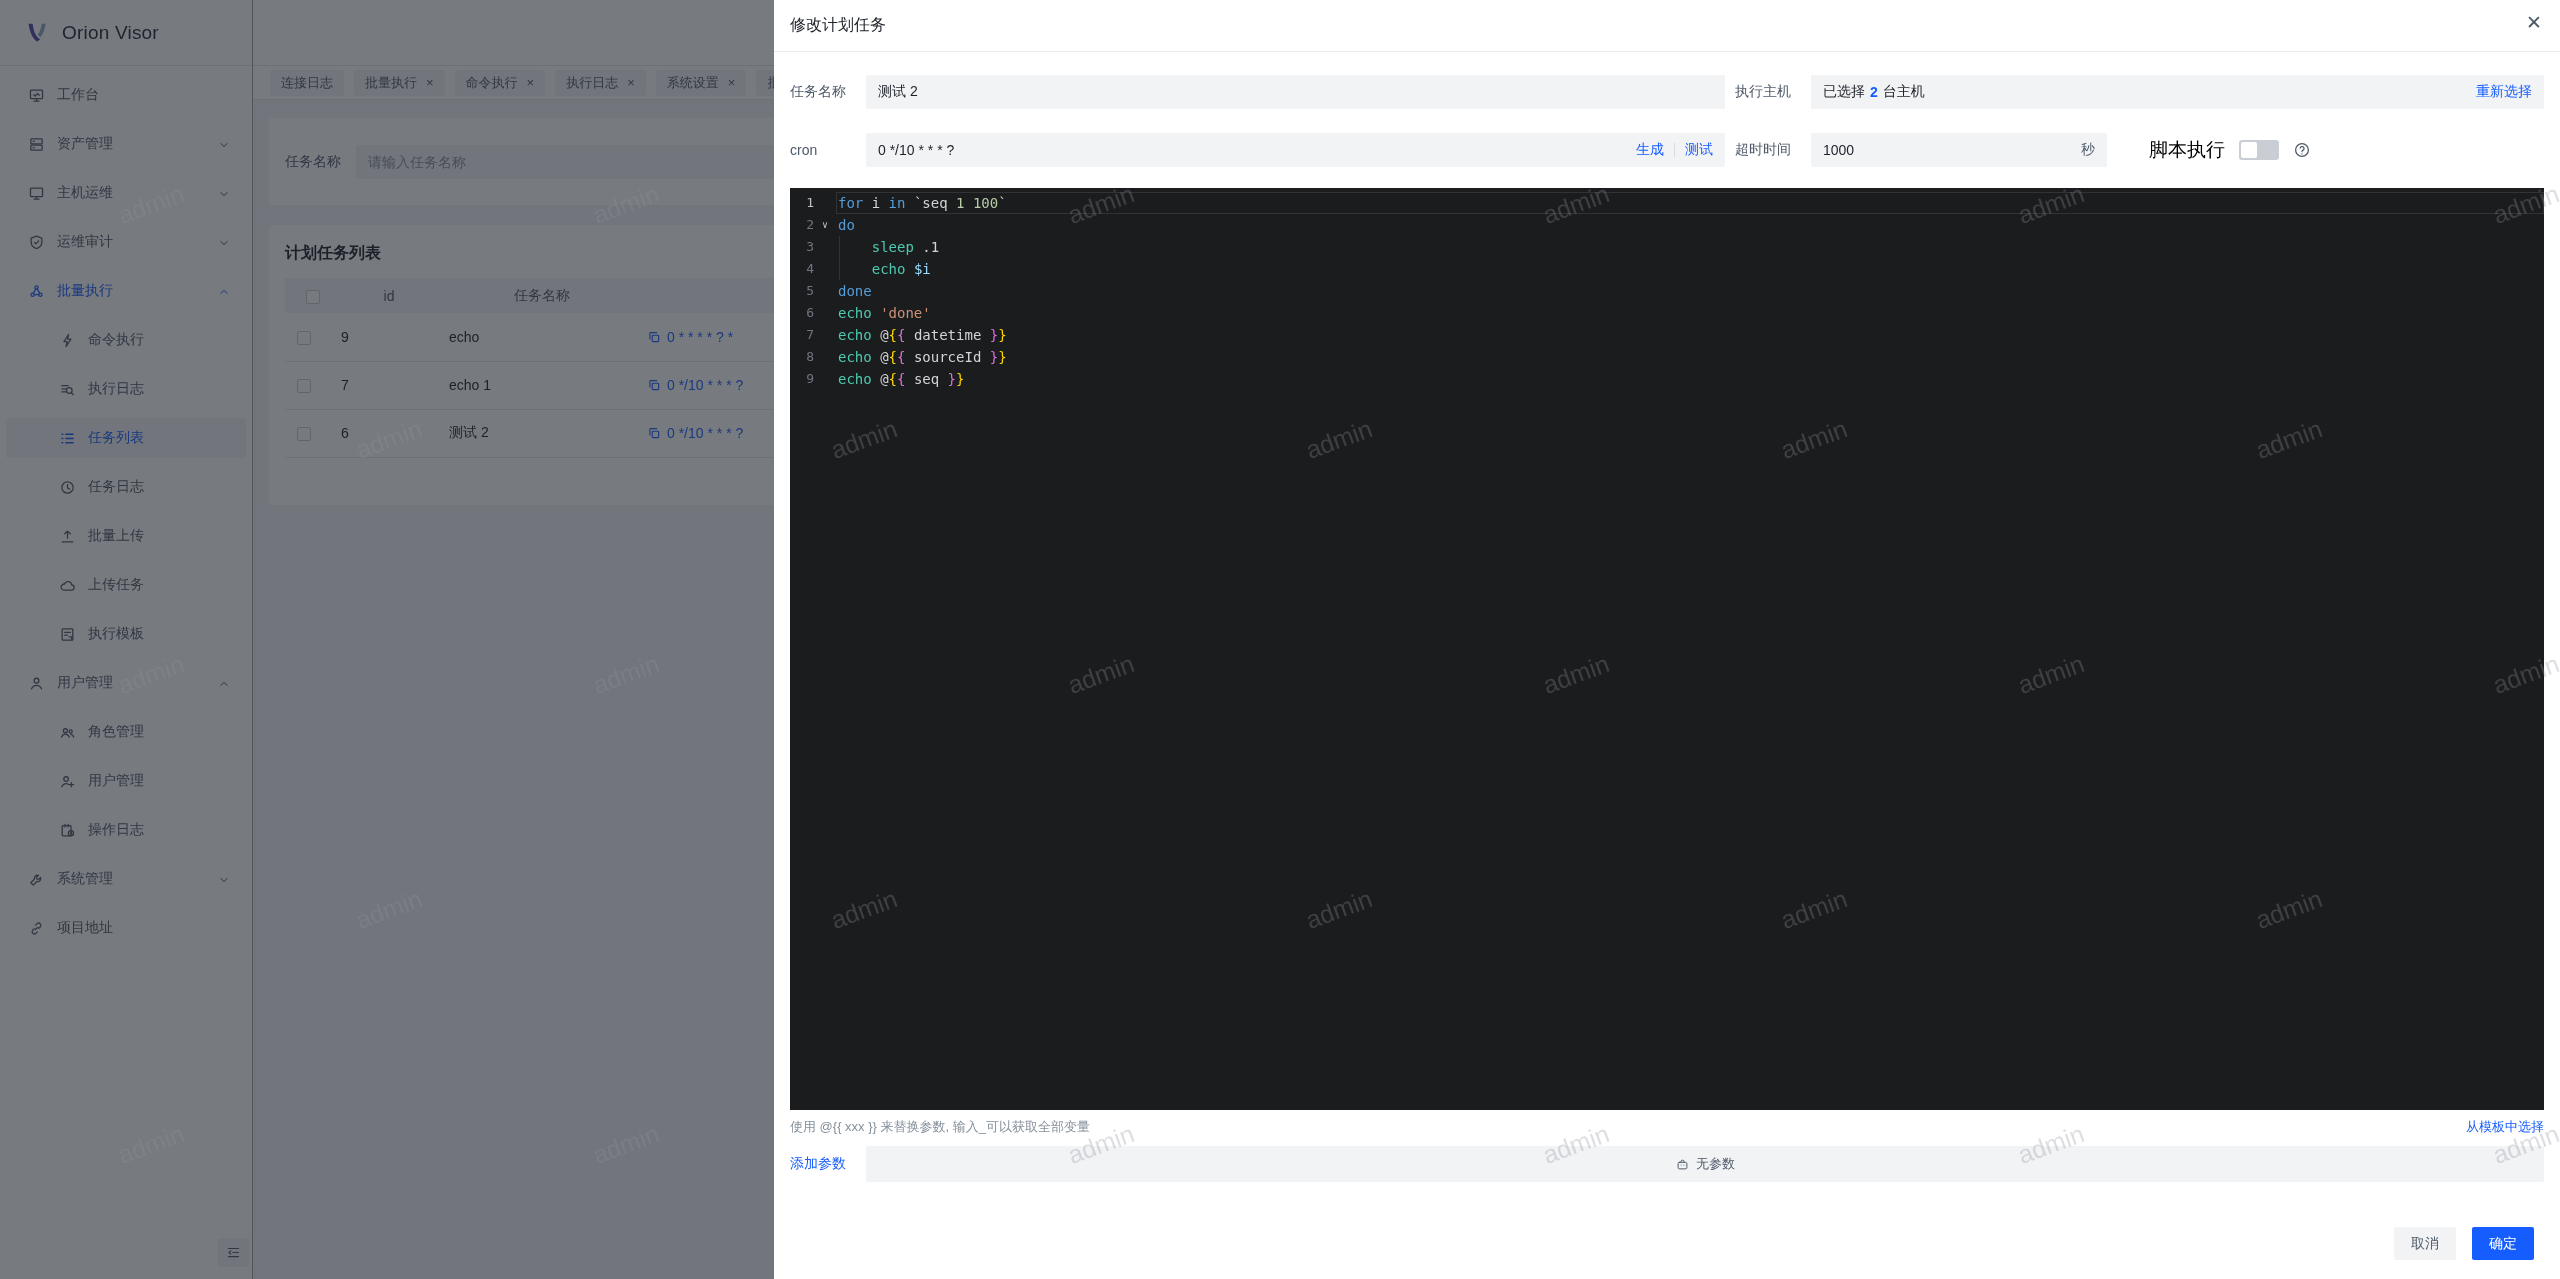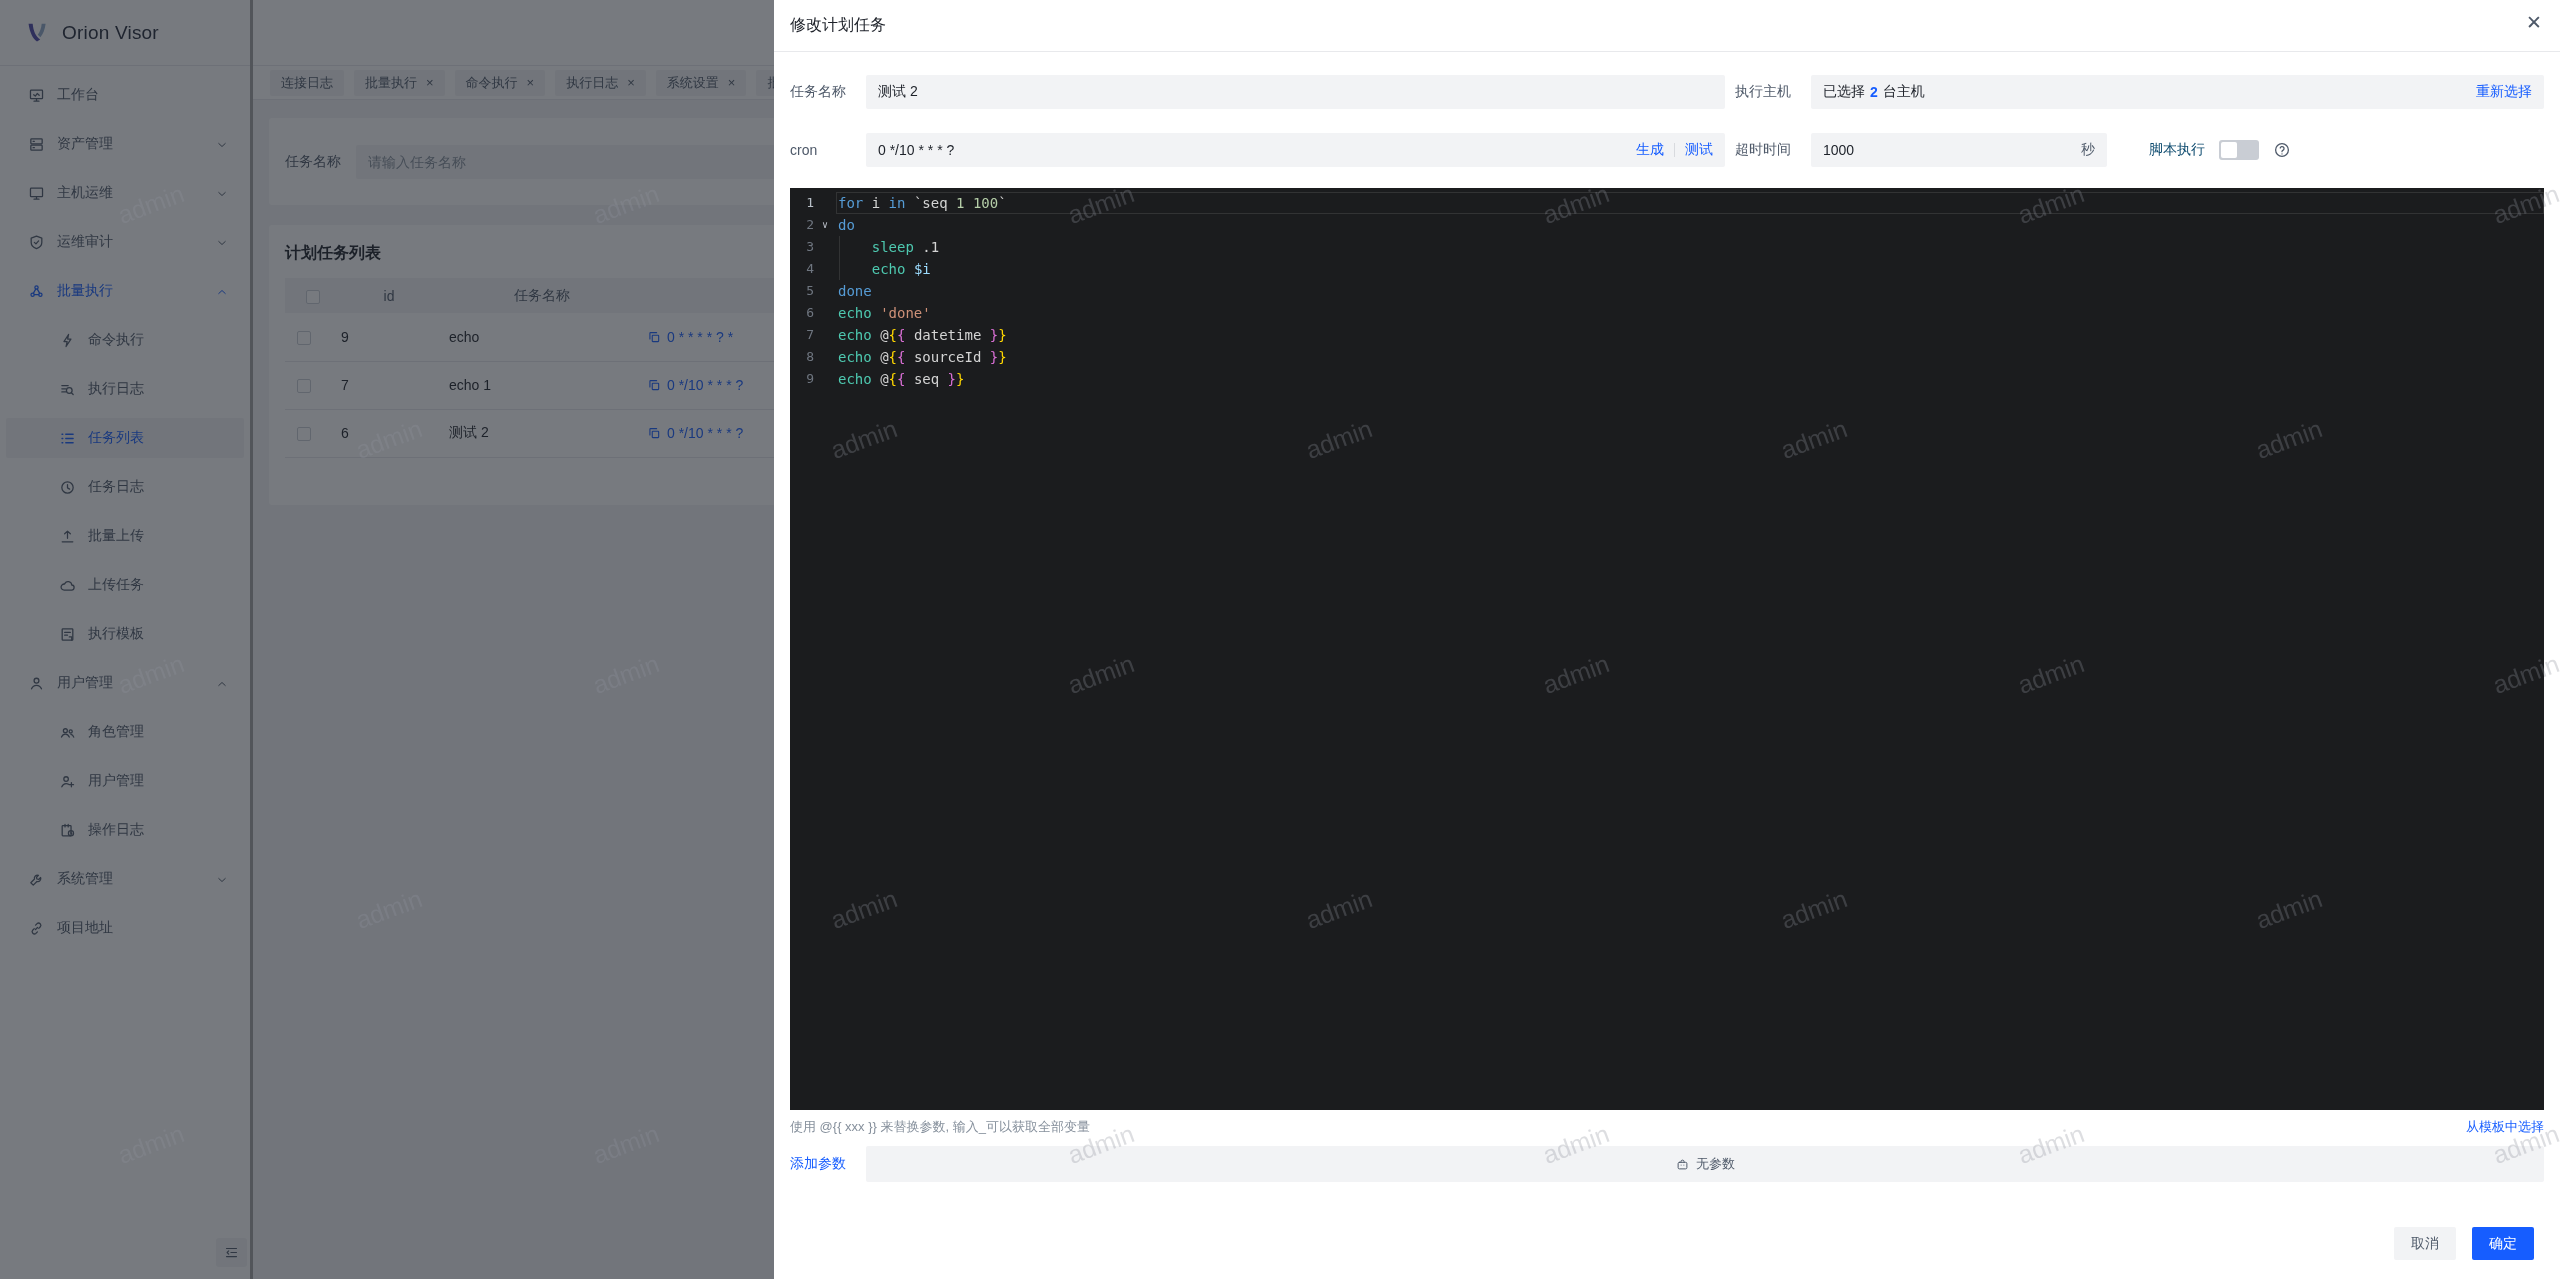--- a/index.html
+++ b/index.html
@@ -1,21 +1,21 @@
 <!DOCTYPE html>
 <html><head>
 <meta charset="utf-8">
 <style>
   * { margin:0; padding:0; box-sizing:border-box; }
   html,body { width:2560px; height:1279px; overflow:hidden; }
   body { font-family:"Liberation Sans","DejaVu Sans",sans-serif; background:#f2f3f5; position:relative; }
   .screen { position:absolute; inset:0; width:2560px; height:1279px; overflow:hidden; }
 
   
-  .sidebar { position:absolute; left:0; top:0; bottom:0; width:253px; background:#fff; border-right:3px solid #a3a3a3; z-index:1; }
+  .sidebar { position:absolute; left:0; top:0; bottom:0; width:253px; background:#fff; border-right:1px solid #a3a3a3; z-index:1; }
   .logo-row { height:66px; display:flex; align-items:center; padding-left:22px; border-bottom:1px solid #e5e6eb; }
   .logo-row svg { width:30px; height:30px; }
   .logo-text { font-size:19px; color:#252b3a; font-weight:500; margin-left:10px; letter-spacing:.2px; }
   .menu { padding-top:9px; }
   .side-item { display:flex; align-items:center; height:40px; margin:0 6px 9px 6px; border-radius:2px; color:#4e5969; font-size:14px; position:relative; cursor:pointer; }
   .side-item .s-icon { width:17px; height:17px; margin-right:12px; flex:none; display:flex; align-items:center; }
   .side-item .s-icon svg { width:17px; height:17px; }
   .side-item.lv1 { padding-left:22px; }
   .side-item.lv2 { padding-left:53px; }
   .side-item .chev { position:absolute; right:16px; width:12px; height:12px; color:#4e5969; }
@@ -65,21 +65,21 @@
   .field { background:#f2f3f5; border-radius:2px; height:34px; display:flex; align-items:center; padding:0 12px; font-size:14px; color:#1d2129; }
   .grow { flex:1; margin-right:10px; }
   .field input { background:transparent; border:none; outline:none; font-size:14px; color:#1d2129; flex:1; font-family:inherit; }
   .link { color:#165dff; font-size:14px; cursor:pointer; flex:none; }
   .host-count { color:#165dff; font-weight:bold; margin:0 5px; }
   .reselect { margin-left:auto; }
   .vsep { width:1px; height:14px; background:#d8dade; margin:0 10px; flex:none; }
   .timeout-field { width:296px; flex:none; }
   .unit { color:#4e5969; margin-left:auto; }
   .script-group { display:flex; align-items:center; margin-left:42px; }
-  .script-label { font-size:14px; color:#0c4a6e; margin-right:14px; }
+  .script-label { font-size:19px; color:#000000; margin-right:14px; }
   .switch { width:40px; height:20px; background:#c9cdd4; border-radius:3px; position:relative; cursor:pointer; flex:none; }
   .switch .knob { position:absolute; left:2px; top:2px; width:16px; height:16px; background:#fff; border-radius:2px; }
   .help { width:18px; height:18px; margin-left:14px; color:#4e5969; cursor:pointer; }
   .help svg { width:18px; height:18px; }
 
   
   .editor { margin-top:21px; height:922px; background:#1b1c1e; position:relative; overflow:hidden; cursor:text; }
   .ed-lines { padding-top:4px; }
   .ed-line { display:flex; height:22px; line-height:22px; font-family:"DejaVu Sans Mono","Liberation Mono",monospace; font-size:14px; position:relative; }
   .gutter { width:46px; flex:none; display:flex; }

